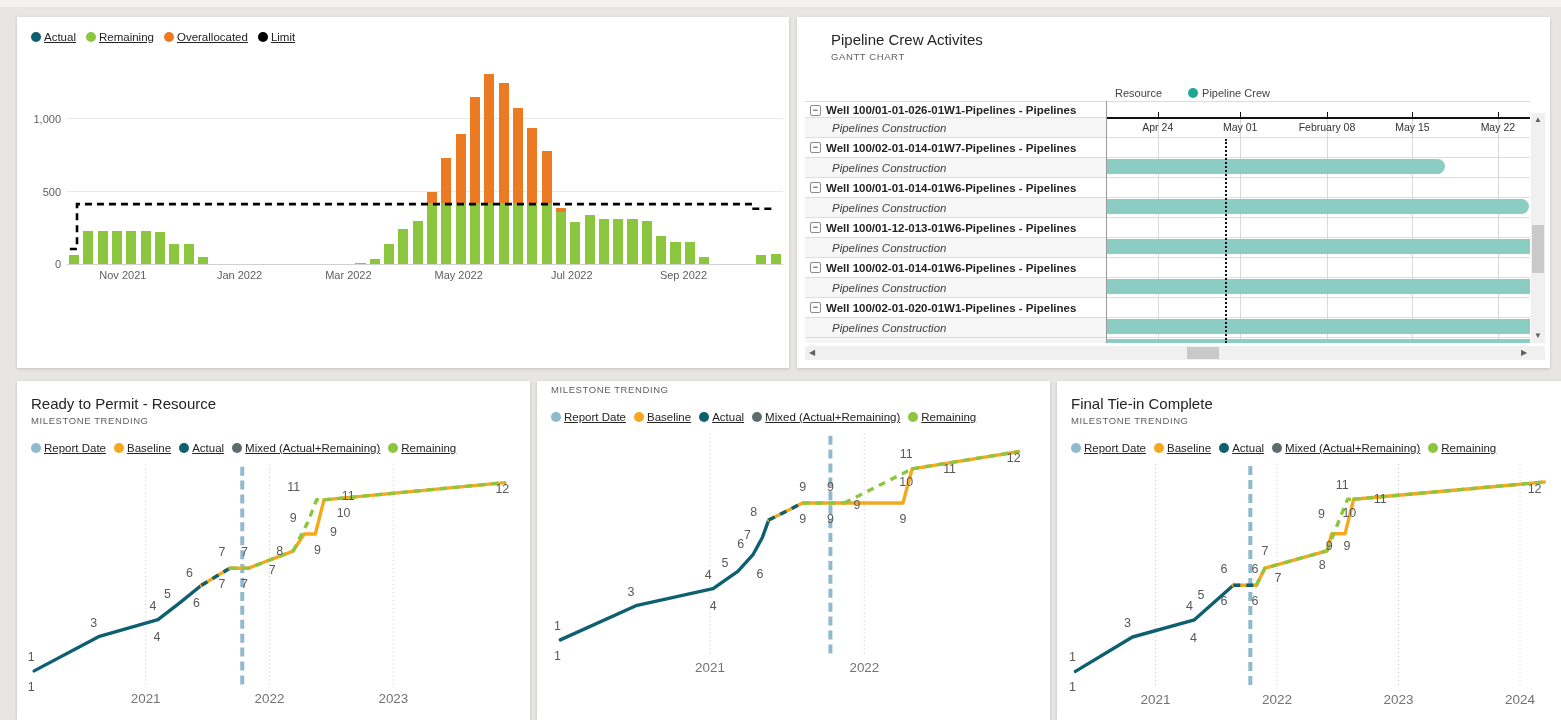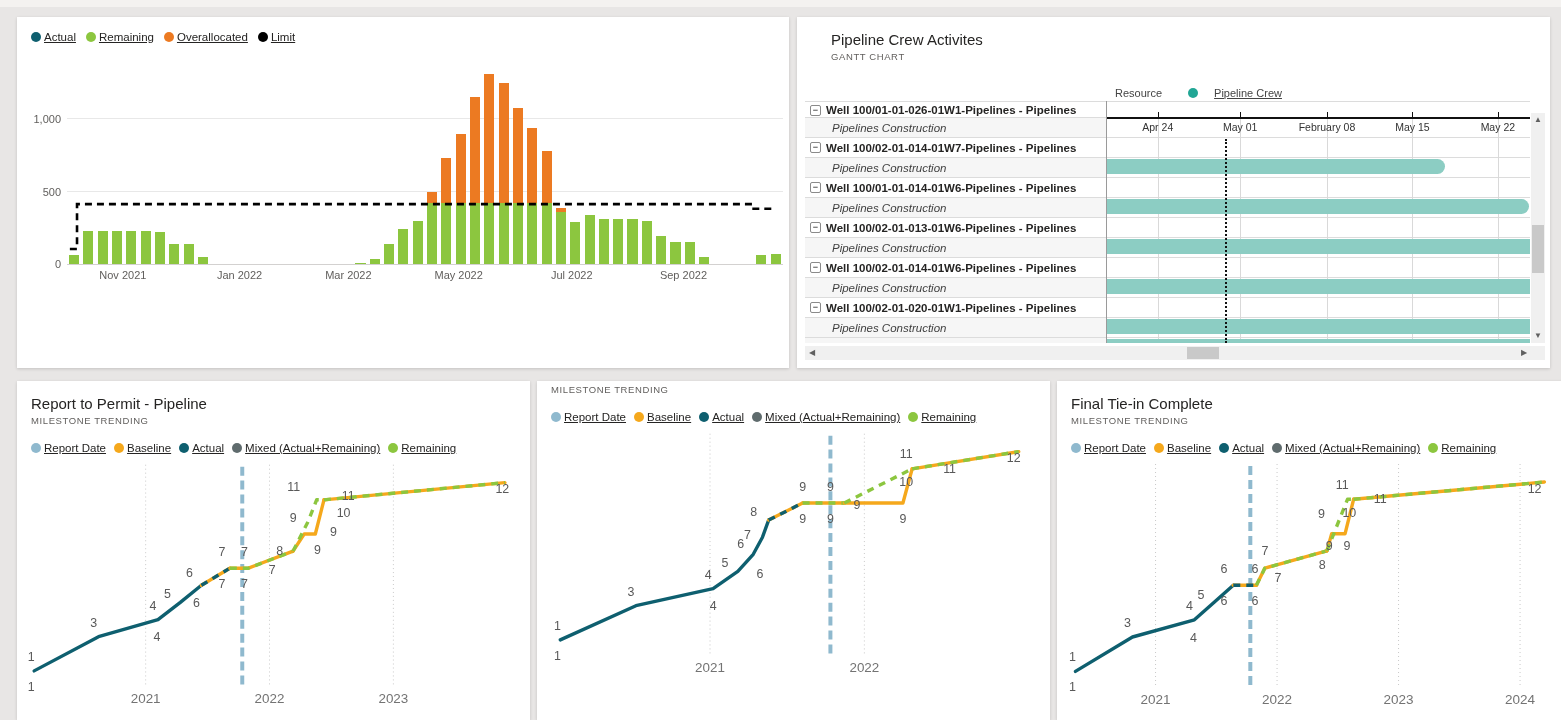--- a/index.html
+++ b/index.html
@@ -21,21 +21,21 @@
   .hgrid { position:absolute; left:0; right:0; height:1px; background:#e8e8e8; }
   .ylab { position:absolute; left:-48px; width:42px; text-align:right; font-size:11px; color:#605e5c; transform:translateY(50%); }
   .bar-col { position:absolute; bottom:0; display:flex; flex-direction:column; justify-content:flex-end; cursor:pointer; }
   .bar-seg-over { background:#ec7a22; }
   .bar-seg-rem  { background:#8cc63f; }
   #hours-limit { position:absolute; left:0; top:0; pointer-events:none; }
   #hours-xlabels { position:relative; margin-left:50px; width:716px; height:18px; }
   #hours-xlabels span { position:absolute; top:4px; transform:translateX(-50%); font-size:11px; color:#605e5c; white-space:nowrap; }
   
   #gantt-legend { position:absolute; left:318px; top:70px; display:flex; gap:26px; font-size:11px; color:#444; align-items:center; }
-  #gantt-legend .li { display:flex; align-items:center; gap:16px;text-decoration:underline; }
+  #gantt-legend .li { display:flex; align-items:center; gap:4px; }
   #gantt-table { position:absolute; left:8px; top:84px; width:726px; display:flex; }
   #g-names { width:302px; border-right:1px solid #9a9a9a; }
   .g-nrow { border-top:1px solid #dcdcdc; font-size:11.5px; display:flex; align-items:center; overflow:hidden; }
   .g-nrow.well { font-weight:bold; color:#252423; padding-left:5px; background:#fff; }
   .g-nrow.task { font-style:italic; color:#3f3f3f; padding-left:27px; background:#f6f6f6; }
   .minus-box { width:11px; height:11px; border:1px solid #8a8a8a; border-radius:2px; font-size:9px; line-height:9px; text-align:center; color:#555; margin-right:5px; flex:0 0 auto; font-style:normal; cursor:pointer; background:#fff; }
   #g-chart { position:relative; width:423px; overflow:hidden; }
   .g-crow { border-top:1px solid #dcdcdc; position:relative; }
   .g-bar { position:absolute; top:2px; height:15px; background:#8ccdc3; }
   .g-grid { position:absolute; width:1px; background:#d9d9d9; }
@@ -243,21 +243,21 @@
         </div>
         <div class="g-nrow well" style="height: 20px;">
           <span class="minus-box">−</span>
           <span style="white-space: nowrap;">Well 100/01-01-014-01W6-Pipelines - Pipelines</span>
         </div>
         <div class="g-nrow task" style="height: 20px;">
           <span style="white-space: nowrap;">Pipelines Construction</span>
         </div>
         <div class="g-nrow well" style="height: 20px;">
           <span class="minus-box">−</span>
-          <span style="white-space: nowrap;">Well 100/02-01-013-01W6-Pipelines - Pipelines</span>
+          <span style="white-space: nowrap;">Well 100/01-12-013-01W6-Pipelines - Pipelines</span>
         </div>
         <div class="g-nrow task" style="height: 20px;">
           <span style="white-space: nowrap;">Pipelines Construction</span>
         </div>
         <div class="g-nrow well" style="height: 20px;">
           <span class="minus-box">−</span>
           <span style="white-space: nowrap;">Well 100/02-01-014-01W6-Pipelines - Pipelines</span>
         </div>
         <div class="g-nrow task" style="height: 20px;">
           <span style="white-space: nowrap;">Pipelines Construction</span>
@@ -316,21 +316,21 @@
     <span class="sbtn" style="bottom:0;">▼</span>
   </div>
   <div class="sbar" id="g-hsb" style="left:8px; right:5px; bottom:8px; height:14px;">
     <span class="sbtn" style="left:0;">◀</span>
     <div class="sthumb" style="top:1px; height:12px; left:382px; width:32px;"></div>
     <span class="sbtn" style="right:14px;">▶</span>
   </div>
 </div>
 
 <div class="card" id="card-ms0">
-  <div class="card-title">Report to Permit - Pipeline</div>
+  <div class="card-title">Ready to Permit - Resource</div>
   <div class="card-sub">MILESTONE TRENDING</div>
   <div class="legend ms-legend">
     <span class="li">
         <span class="dot" style="background: rgb(143, 185, 206);"></span>
         <span>Report Date</span>
       </span>
     <span class="li">
         <span class="dot" style="background: rgb(245, 168, 28);"></span>
         <span>Baseline</span>
       </span>

